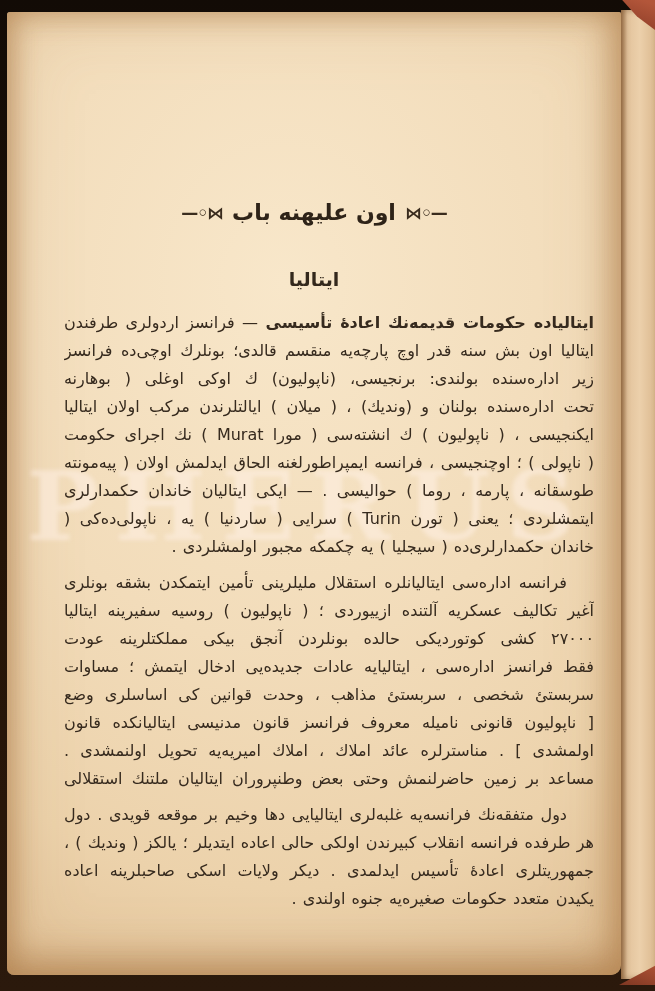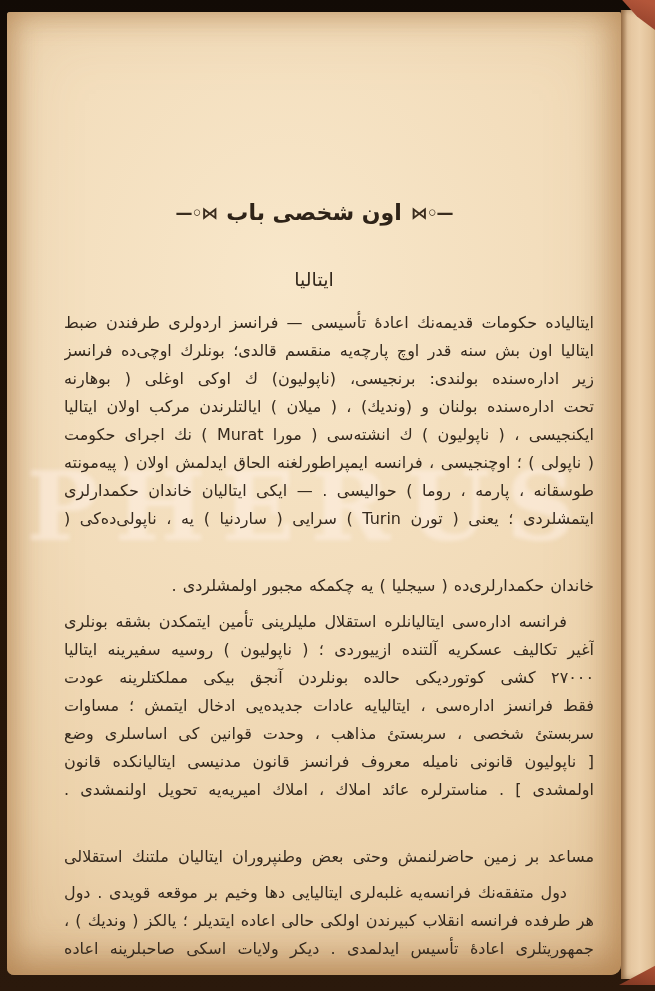--- a/index.html
+++ b/index.html
@@ -60,56 +60,56 @@
     position: absolute; top: 188px; left: 0; right: 0;
     display: flex; justify-content: center; align-items: center; gap: 9px;
     color: #2e2318;
   }
   .chapter-title { font-size: 22px; font-weight: bold; direction: rtl; }
   .ornament { font-size: 17px; font-weight: bold; letter-spacing: -1px; color: #3a2c1e; }
 
   .section-title {
     position: absolute; top: 256px; left: 0; right: 0;
     text-align: center; direction: rtl;
-    font-size: 19px; font-weight: normal; color: #33281c;
+    font-size: 19px; font-weight: bold; color: #33281c;
   }
 
   .body-text {
     position: absolute; top: 297px; right: 27px; left: 57px;
     direction: rtl;
     color: #362a1e;
     font-size: 16px;
   }
   .para { margin-bottom: 8px; }
   .line {
     height: 28px; line-height: 28px;
     overflow: hidden;
     text-align: justify;
     text-align-last: justify;
     word-spacing: 1px;
   }
-  .para .lines .line:last-child { text-align-last: right; margin-top: 39px; }
+  .para .lines .line:last-child { text-align-last: right; }
   .indent-first .line:first-child { padding-right: 27px; }
   .firstline { text-align: justify; text-align-last: justify; }
-  .firstline .lead { font-weight: normal; }
+  .firstline .lead { font-weight: bold; }
 </style>
 </head>
 <body>
 
 <div class="underpages"></div>
 <div class="cover-corner-tr"></div>
 <div class="cover-corner-br"></div>
 
 <div class="page">
 
   <div class="watermark">PHERUS</div>
 
   <div class="chapter-head">
     <span class="ornament">—◦⋈</span>
-    <span class="chapter-title">اون شخصى باب</span>
+    <span class="chapter-title">اون عليهنه باب</span>
     <span class="ornament">⋈◦—</span>
   </div>
 
   <div class="section-title">ايتاليا</div>
 
   <div class="body-text">
 
     <div class="para">
       <div class="line firstline"><span class="lead">ايتالياده حكومات قديمه‌نك اعادهٔ تأسيسى</span><span> — فرانسز اردولرى طرفندن ضبط ايديلن</span></div>
       <div class="lines">

